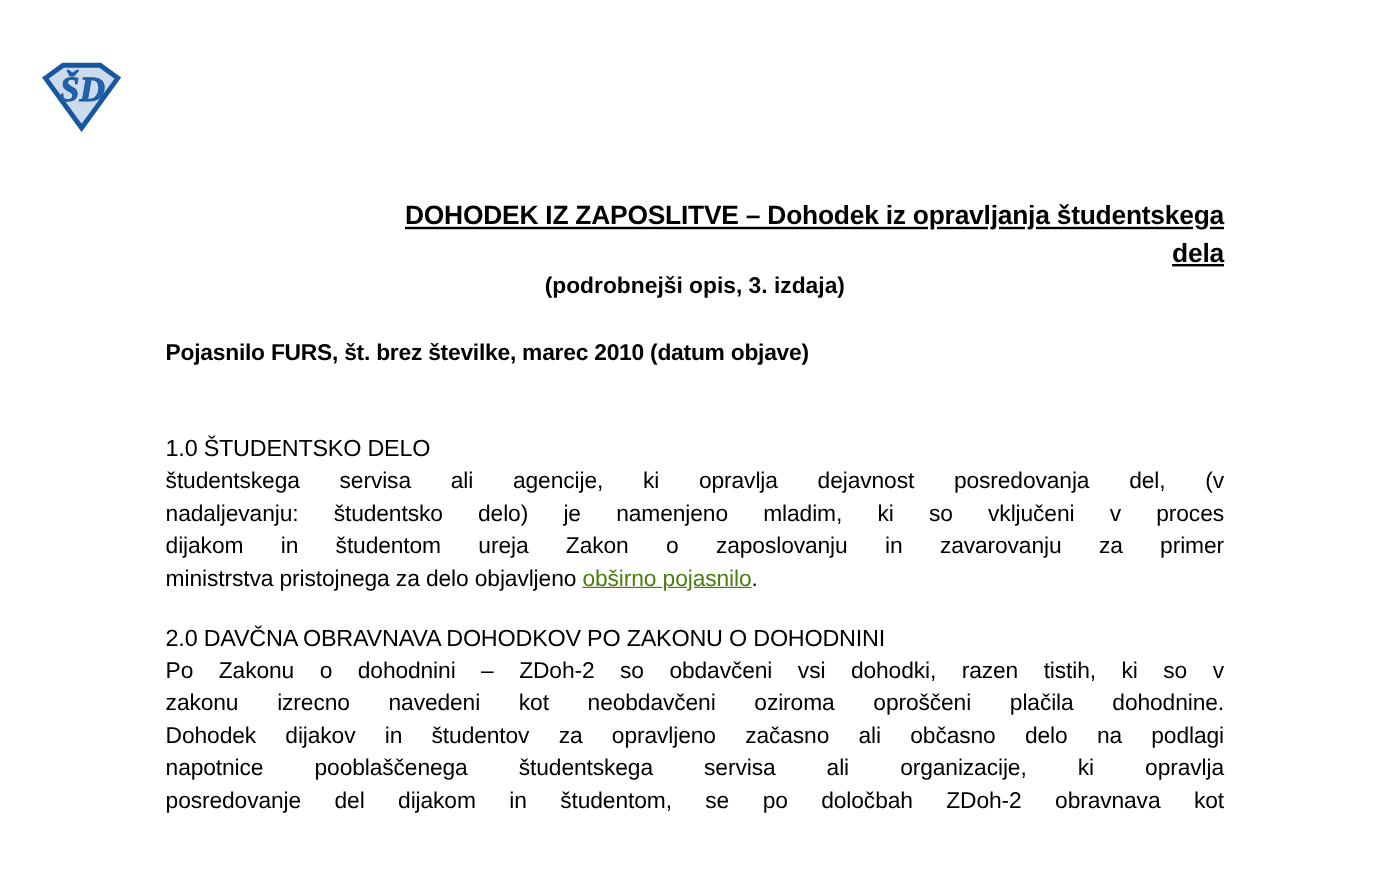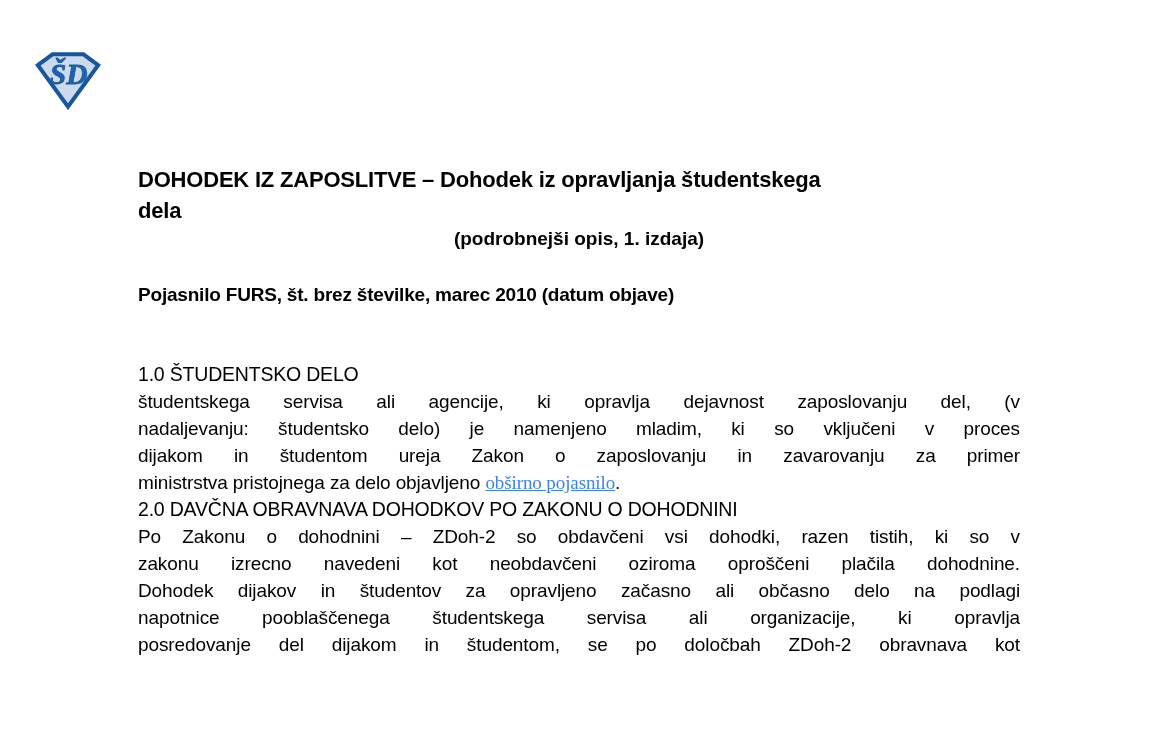--- a/index.html
+++ b/index.html
@@ -26,22 +26,23 @@
   .content {
     position: absolute;
     left: 138px;
     top: 164px;
     width: 882px;
   }
   .doc-title {
     font-size: 22px;
     line-height: 31px;
     font-weight: bold;
-    text-align: left;
+    text-align: right;
     letter-spacing: -0.2px;
+    text-decoration: underline;
   }
   .doc-subtitle {
     font-size: 19px;
     line-height: 26px;
     font-weight: bold;
     text-align: center;
   }
   .doc-reference {
     margin-top: 30px;
     font-size: 19px;
@@ -52,64 +53,64 @@
   .section-heading {
     font-size: 19.5px;
     line-height: 27px;
     font-weight: normal;
     letter-spacing: -0.2px;
   }
   .section-heading.first {
     margin-top: 53px;
   }
   .section-heading.second {
+    margin-top: 23px;
   }
   .paragraph {
     font-size: 19px;
   }
   .jline {
     line-height: 27px;
     text-align: justify;
     text-align-last: justify;
     white-space: normal;
     letter-spacing: -0.1px;
   }
   .jline.lastline {
     text-align-last: left;
   }
   a.doc-link {
-    color: #3b82f6;
+    color: #4d7c0f;
     text-decoration: underline;
     cursor: pointer;
-    font-family: Liberation Serif, serif;
   }
 </style>
 </head>
 <body>
 
 <svg class="logo" viewBox="0 0 100 88" aria-hidden="true">
   <path d="M5,21 L27,5 L73,5 L95,21 L50,83 Z" fill="#ccdaec" stroke="#17579f" stroke-width="6" stroke-linejoin="miter"></path>
   <text x="51" y="49" text-anchor="middle" font-family="Liberation Serif, serif" font-size="44" font-weight="bold" font-style="italic" fill="#1e63ac" stroke="#17579f" stroke-width="1.2">ŠD</text>
 </svg>
 
 <div class="content">
 
   <div class="doc-title">
     <div>DOHODEK IZ ZAPOSLITVE – Dohodek iz opravljanja študentskega</div>
     <div>dela</div>
   </div>
 
-  <div class="doc-subtitle">(podrobnejši opis, 1. izdaja)</div>
+  <div class="doc-subtitle">(podrobnejši opis, 3. izdaja)</div>
 
   <div class="doc-reference">Pojasnilo FURS, št. brez številke, marec 2010 (datum objave)</div>
 
   <div class="section-heading first">1.0 ŠTUDENTSKO DELO</div>
 
   <div class="paragraph">
-    <div class="jline">študentskega servisa ali agencije, ki opravlja dejavnost zaposlovanju del, (v</div>
+    <div class="jline">študentskega servisa ali agencije, ki opravlja dejavnost posredovanja del, (v</div>
     <div class="jline">nadaljevanju: študentsko delo) je namenjeno mladim, ki so vključeni v proces</div>
     <div class="jline">dijakom in študentom ureja Zakon o zaposlovanju in zavarovanju za primer</div>
     <div class="jline lastline"><span>ministrstva pristojnega za delo objavljeno </span><a class="doc-link" href="#">obširno pojasnilo</a><span>.</span></div>
   </div>
 
   <div class="section-heading second">2.0 DAVČNA OBRAVNAVA DOHODKOV PO ZAKONU O DOHODNINI</div>
 
   <div class="paragraph">
     <div class="jline">Po Zakonu o dohodnini – ZDoh-2 so obdavčeni vsi dohodki, razen tistih, ki so v</div>
     <div class="jline">zakonu izrecno navedeni kot neobdavčeni oziroma oproščeni plačila dohodnine.</div>

